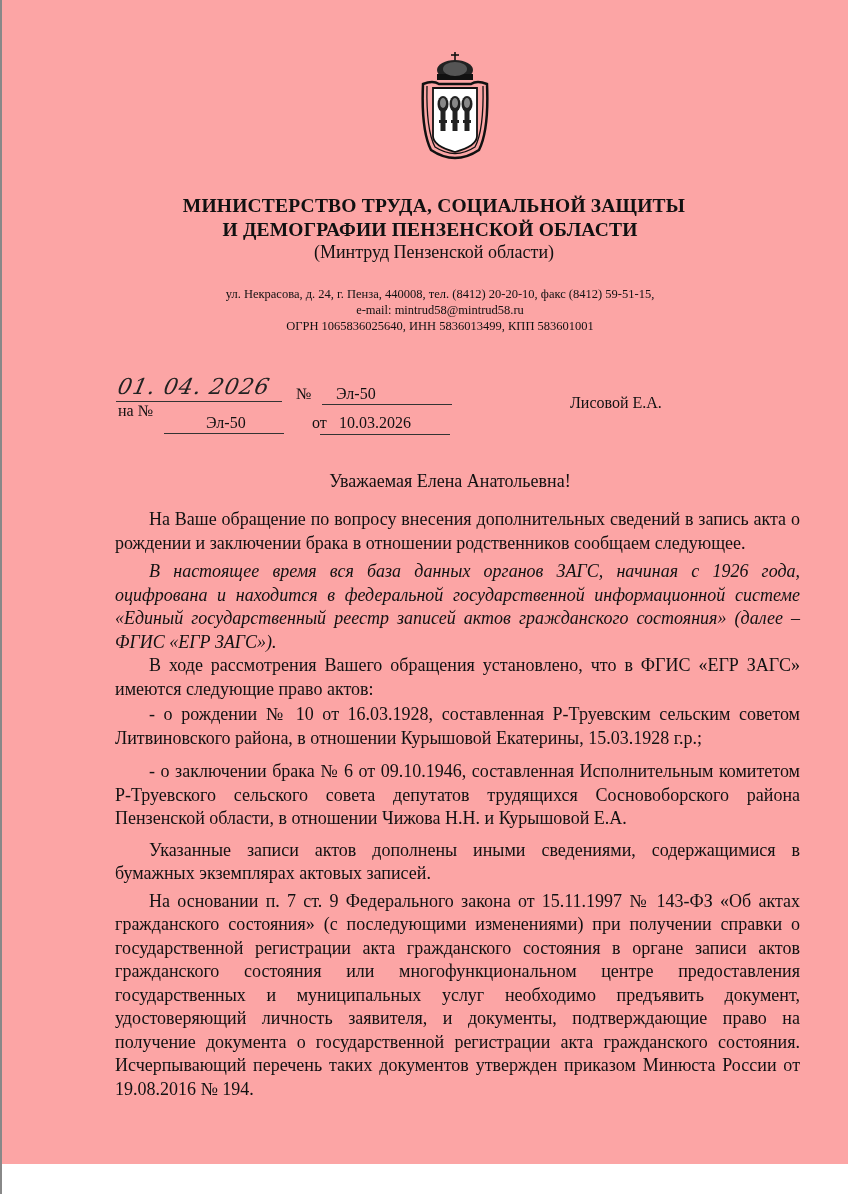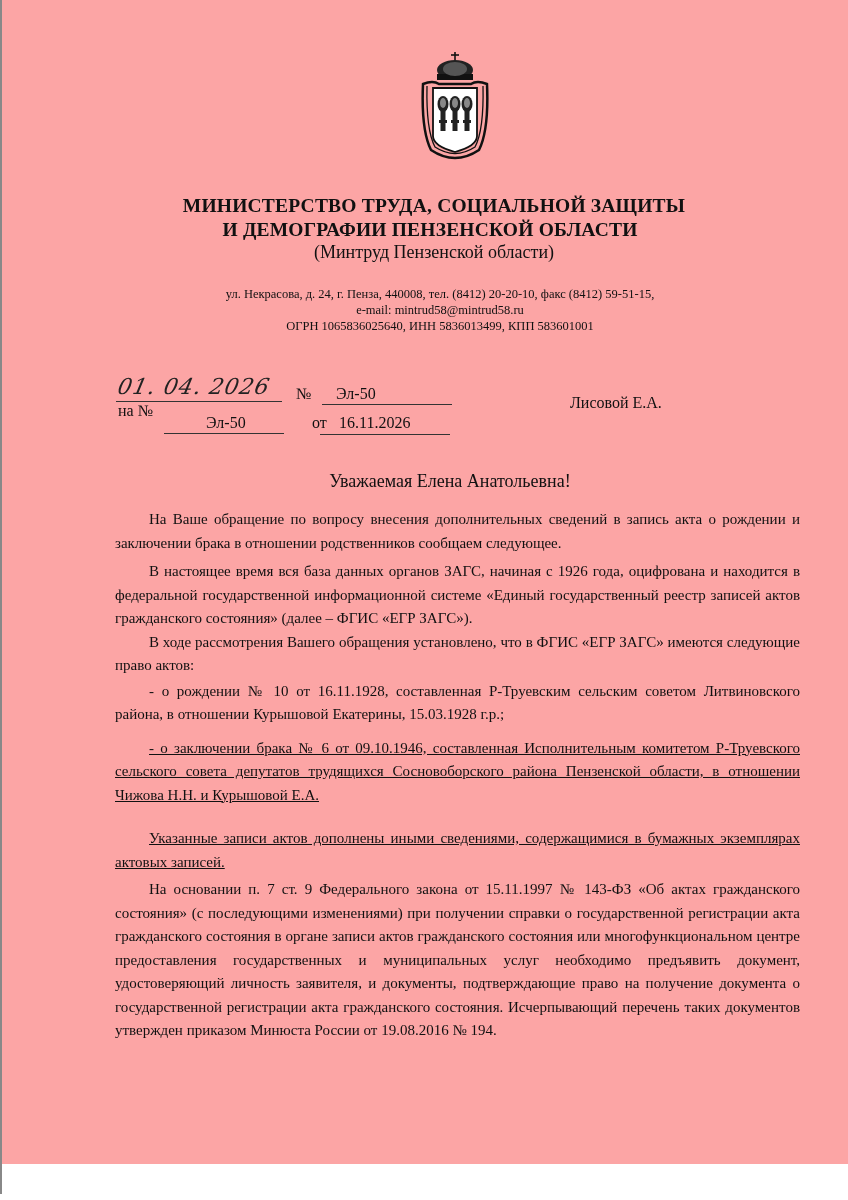--- a/index.html
+++ b/index.html
@@ -21,21 +21,21 @@
   .addr.a3 { top: 318px; }
 
   .recipient { position: absolute; left: 570px; top: 360px; font-size: 16px; margin-top: 34px; }
 
   .reg { position: absolute; font-size: 16px; }
   .line { position: absolute; height: 1px; background: #333; }
   .handwritten { position: absolute; left: 118px; top: 374px; font-family: "DejaVu Serif", serif; font-style: italic; font-size: 22px; letter-spacing: 1px; color: #222; transform: skewX(-12deg); }
 
   .salutation { position: absolute; left: 0; width: 848px; text-align: center; top: 471px; font-size: 18px; left: 26px; }
 
-  .body { position: absolute; left: 115px; width: 685px; font-size: 15px; line-height: 23.5px; text-align: justify; }
+  .body { position: absolute; left: 115px; width: 685px; font-size: 18px; line-height: 23.5px; text-align: justify; }
   .p { margin: 0; text-indent: 34px; }
   .p.gap { margin-top: 8px; }
 </style>
 </head>
 <body>
 
 <div class="page">
   <div class="left-edge"></div>
 
   <svg class="emblem" viewBox="0 0 76 116" xmlns="http://www.w3.org/2000/svg">
@@ -82,29 +82,29 @@
   <div class="handwritten">01. 04. 2026</div>
   <div class="line" style="left:116px; top:401px; width:166px;"></div>
   <div class="reg" style="left:296px; top:385px;">№</div>
   <div class="reg" style="left:336px; top:385px;">Эл-50</div>
   <div class="line" style="left:322px; top:404px; width:130px;"></div>
 
   <div class="reg" style="left:118px; top:402px;">на  №</div>
   <div class="reg" style="left:206px; top:414px;">Эл-50</div>
   <div class="line" style="left:164px; top:433px; width:120px;"></div>
   <div class="reg" style="left:297px; top:414px;margin-left:15px;">от</div>
-  <div class="reg" style="left:339px; top:414px;">16.11.2026</div>
+  <div class="reg" style="left:339px; top:414px;">10.03.2026</div>
   <div class="line" style="left:320px; top:434px; width:130px;"></div>
 
   <div class="salutation">Уважаемая Елена Анатольевна!</div>
 
   <div class="body" style="top:508px;">
     <p class="p">На Ваше обращение по вопросу внесения дополнительных сведений в запись акта о рождении и заключении брака в отношении родственников сообщаем следующее.</p>
-    <p class="p gap" style="margin-top:5px;">В настоящее время вся база данных органов ЗАГС, начиная с 1926 года, оцифрована и находится в федеральной государственной информационной системе «Единый государственный реестр записей актов гражданского состояния» (далее – ФГИС «ЕГР ЗАГС»).</p>
+    <p class="p gap" style="margin-top:5px;font-style:italic;">В настоящее время вся база данных органов ЗАГС, начиная с 1926 года, оцифрована и находится в федеральной государственной информационной системе «Единый государственный реестр записей актов гражданского состояния» (далее – ФГИС «ЕГР ЗАГС»).</p>
     <p class="p">В ходе рассмотрения Вашего обращения установлено, что в ФГИС «ЕГР ЗАГС» имеются следующие право актов:</p>
-    <p class="p" style="margin-top:2px;">- о рождении № 10 от 16.11.1928, составленная Р-Труевским сельским советом Литвиновского района, в отношении Курышовой Екатерины, 15.03.1928 г.р.;</p>
-    <p class="p gap" style="margin-top:10px;text-decoration:underline;">- о заключении брака № 6 от 09.10.1946, составленная Исполнительным комитетом Р-Труевского сельского совета депутатов трудящихся Сосновоборского района Пензенской области, в отношении Чижова Н.Н. и Курышовой Е.А.</p>
-    <p class="p gap" style="margin-top:20px;text-decoration:underline;">Указанные записи актов дополнены иными сведениями, содержащимися в бумажных экземплярах актовых записей.</p>
+    <p class="p" style="margin-top:2px;">- о рождении № 10 от 16.03.1928, составленная Р-Труевским сельским советом Литвиновского района, в отношении Курышовой Екатерины, 15.03.1928 г.р.;</p>
+    <p class="p gap" style="margin-top:10px;">- о заключении брака № 6 от 09.10.1946, составленная Исполнительным комитетом Р-Труевского сельского совета депутатов трудящихся Сосновоборского района Пензенской области, в отношении Чижова Н.Н. и Курышовой Е.А.</p>
+    <p class="p gap" style="margin-top:8px;">Указанные записи актов дополнены иными сведениями, содержащимися в бумажных экземплярах актовых записей.</p>
     <p class="p gap" style="margin-top:4px;">На основании п. 7 ст. 9 Федерального закона от 15.11.1997 № 143-ФЗ «Об актах гражданского состояния» (с последующими изменениями) при получении справки о государственной регистрации акта гражданского состояния в органе записи актов гражданского состояния или многофункциональном центре предоставления государственных и муниципальных услуг необходимо предъявить документ, удостоверяющий личность заявителя, и документы, подтверждающие право на получение документа о государственной регистрации акта гражданского состояния. Исчерпывающий перечень таких документов утвержден приказом Минюста России от 19.08.2016 № 194.</p>
   </div>
 
   <div class="bottom-edge"></div>
 </div>
 
 </body></html>

